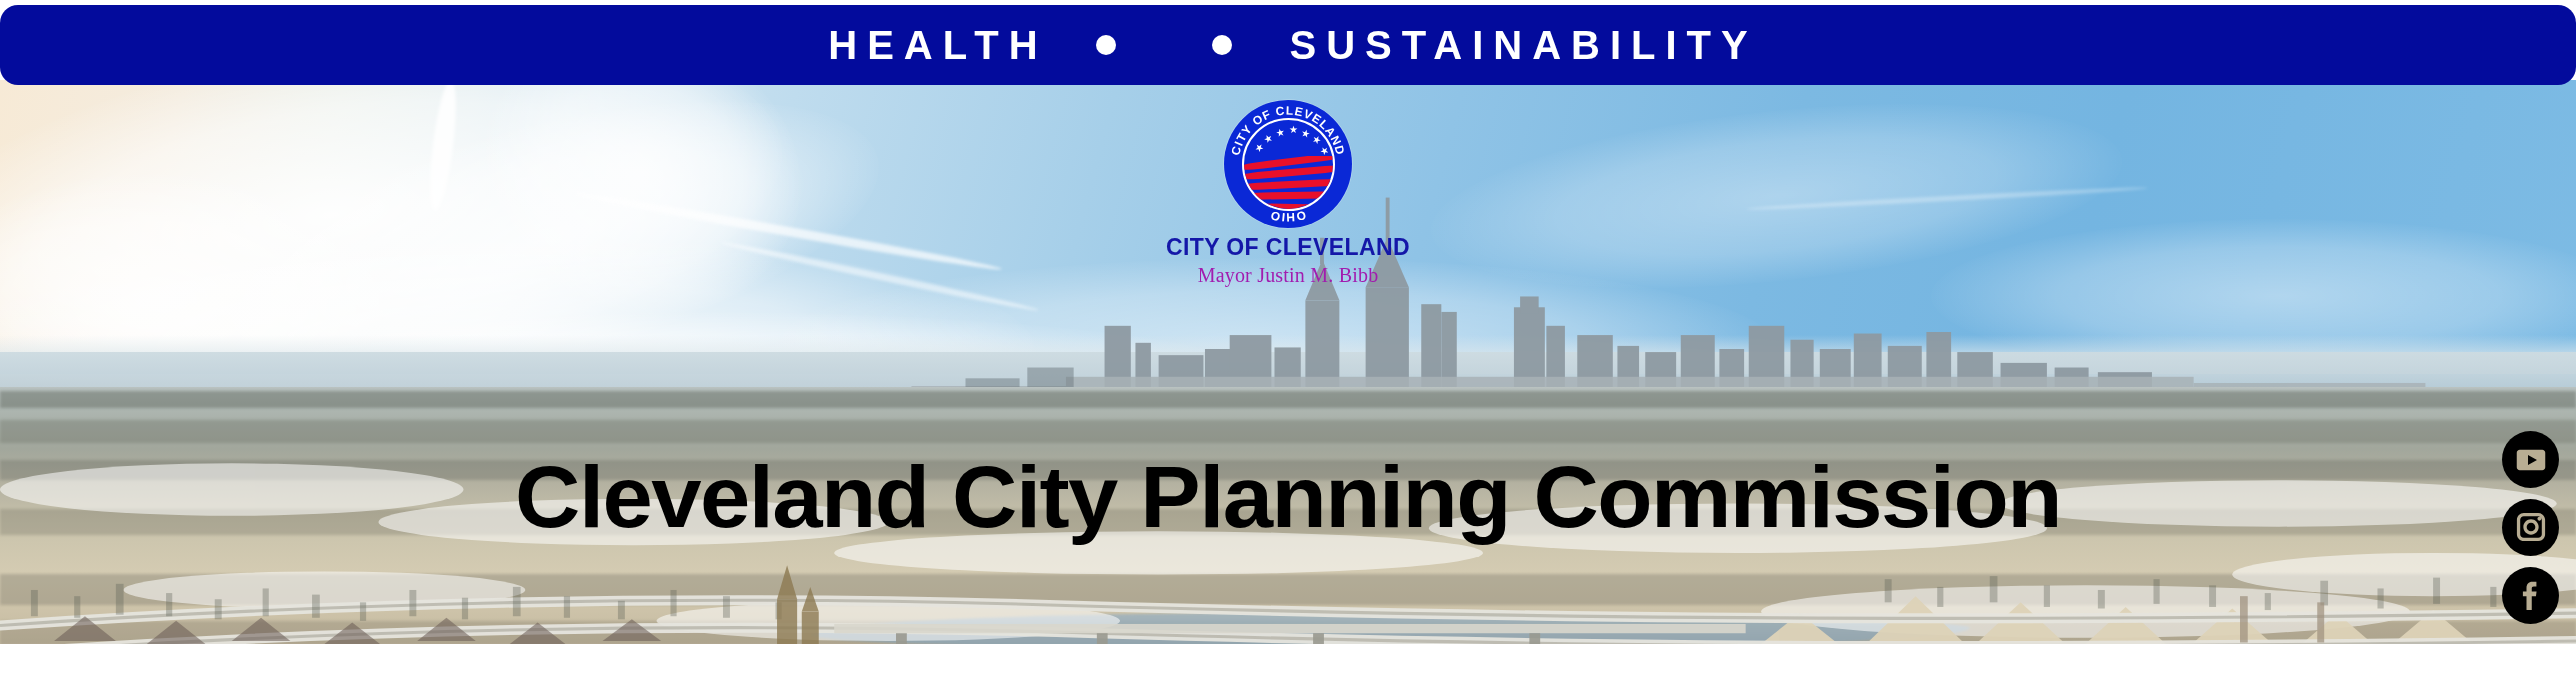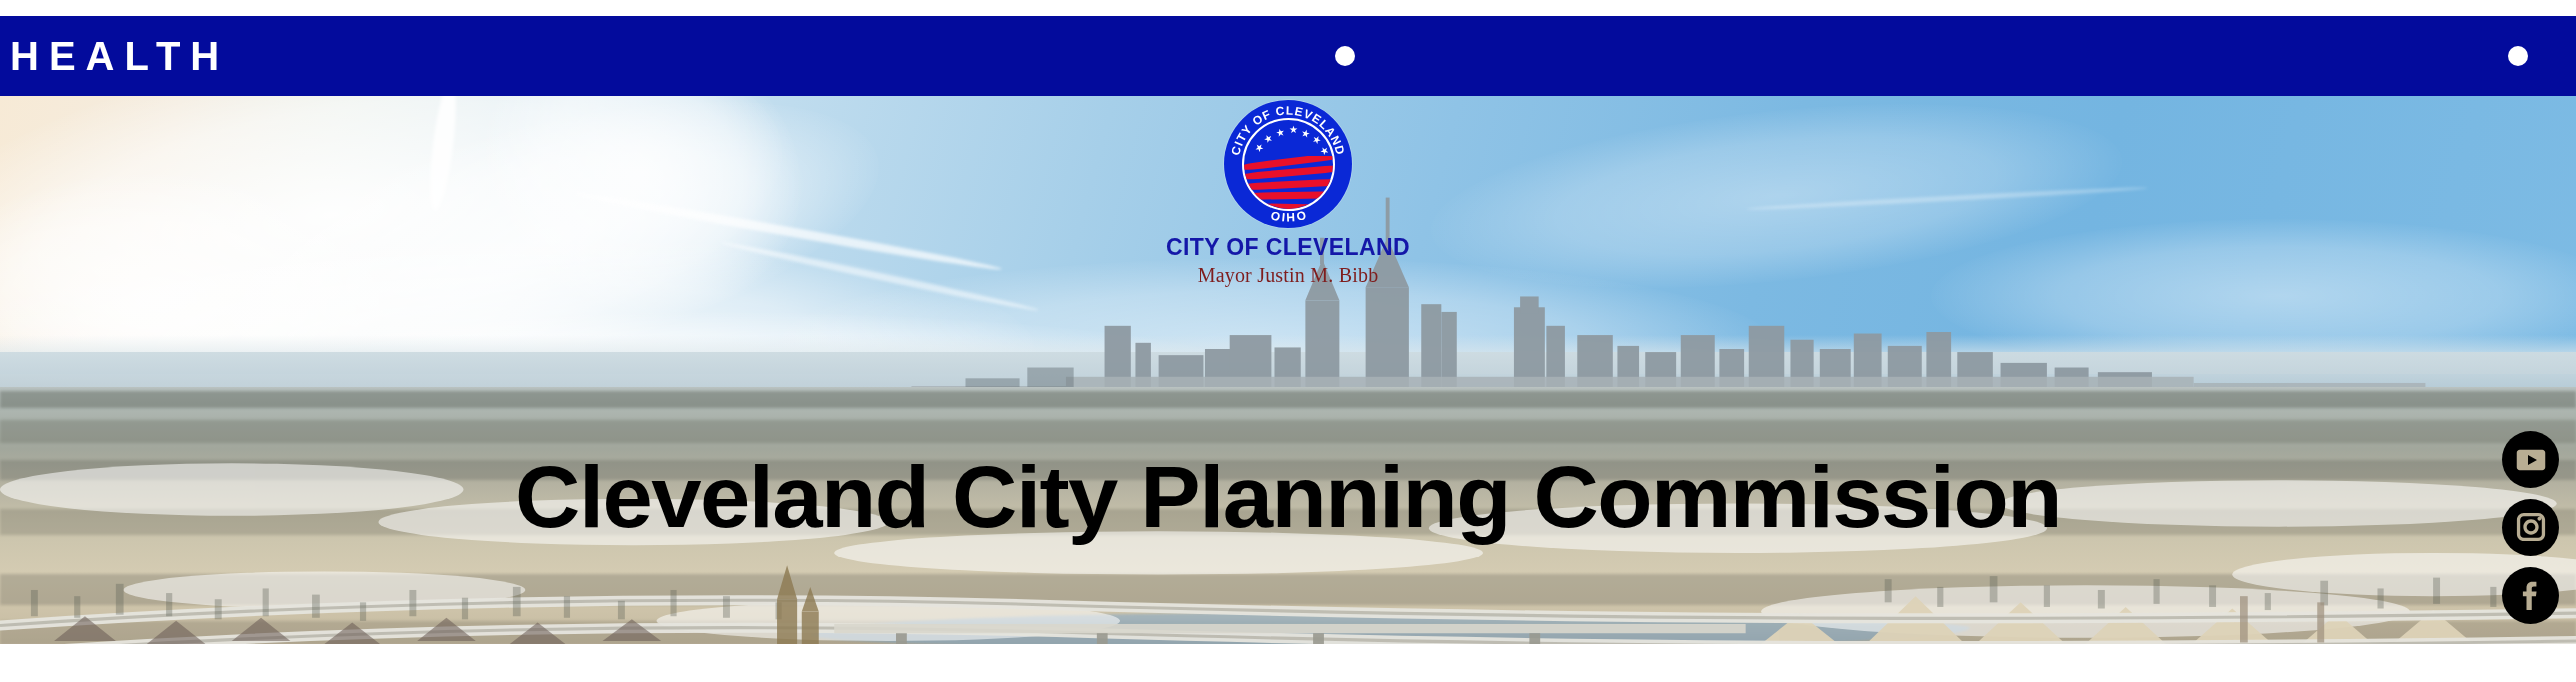--- a/index.html
+++ b/index.html
@@ -8,24 +8,25 @@
     width:2576px; height:682px;
     background:#ffffff;
     font-family:"Liberation Sans", sans-serif;
     overflow:hidden;
   }
 
   #page { position:relative; width:2576px; height:682px; background:#ffffff; }
 
   
   #slogan-banner {
-    position:absolute; left:0; top:16px; width:2576px; height:80px;
+    position:absolute; left:0; top:5px; width:2576px; height:80px;
     background:#030B9C;
-    display:flex; align-items:center; justify-content:space-between;
+    display:flex; align-items:center; justify-content:center;
     z-index:40;
+    border-radius:18px;
   }
   .slogan-word {
     color:#ffffff;
     font-family:"Liberation Sans", sans-serif;
     font-weight:bold;
     font-size:40px;
     letter-spacing:10px;
     line-height:1;
     white-space:nowrap;
     text-indent:10px;
@@ -165,21 +166,21 @@
   }
   #city-name {
     margin-top:6.2px;
     color:#1417A8;
     font-family:"Liberation Sans", sans-serif;
     font-weight:bold; font-size:23px; letter-spacing:0.4px;
     text-align:center;
   }
   #mayor-name {
     margin-top:3.1px;
-    color:#7f1d1d;
+    color:#a21caf;
     font-family:"Liberation Serif", serif;
     font-weight:normal; font-size:20px; letter-spacing:0.2px;
     text-align:center;
   }
 
   
   #main-title {
     position:absolute; left:0; top:453px; width:2576px;
     text-align:center;
     z-index:30;
@@ -215,20 +216,21 @@
 </style>
 </head>
 <body>
 
 <div id="page">
 
   <div id="slogan-banner">
     <span class="slogan-word">HEALTH</span>
     <span class="slogan-dot"></span>
     <span class="slogan-dot"></span>
+    <span class="slogan-word">SUSTAINABILITY</span>
   </div>
 
   <div id="hero">
 
     <div id="sky"></div>
 
     <div class="cloud c1"></div>
     <div class="cloud c9"></div>
     <div class="cloud c2"></div>
     <div class="cloud c4"></div>

